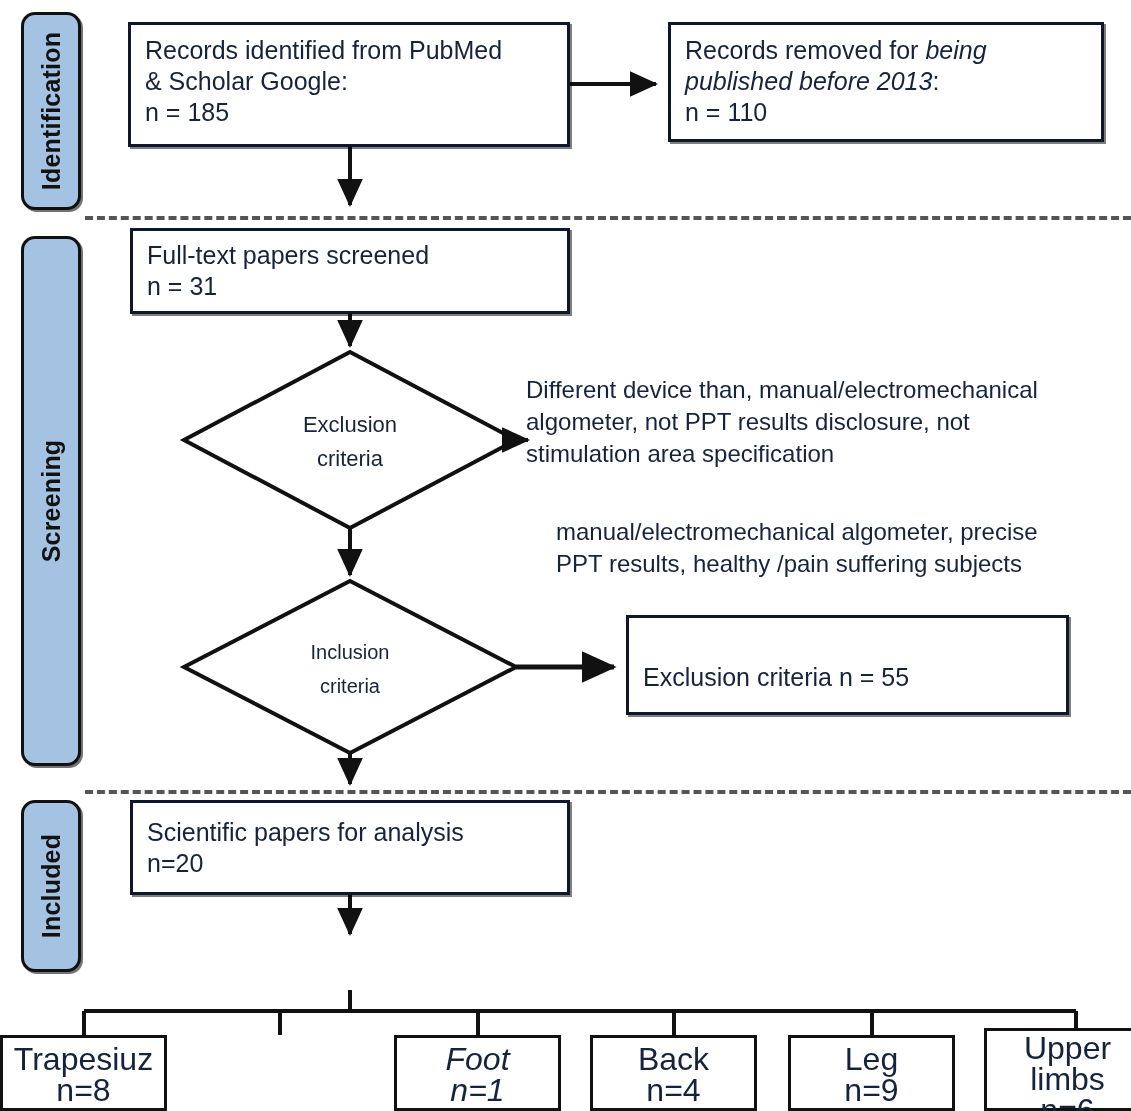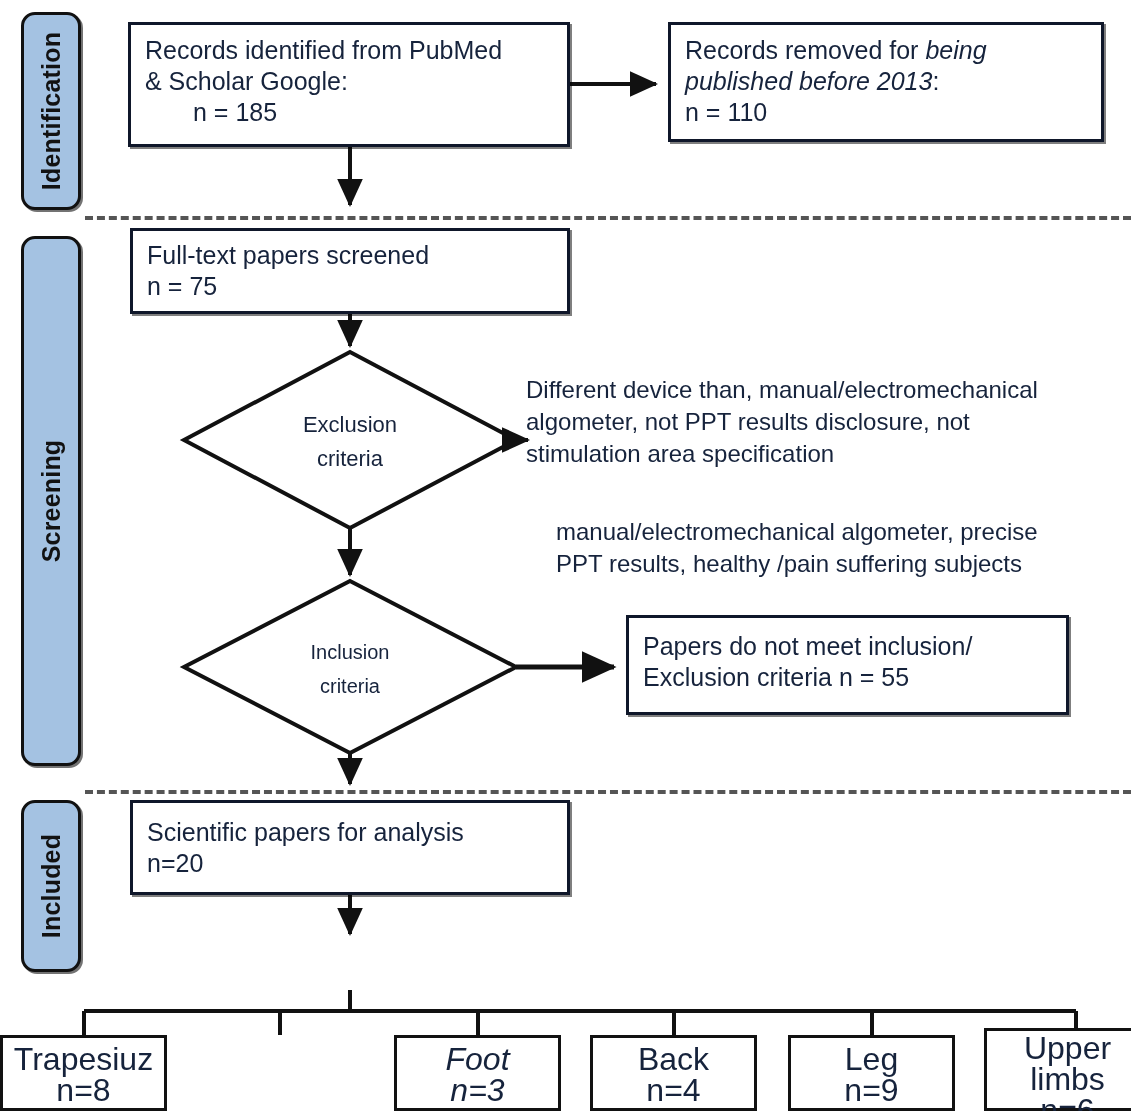--- a/index.html
+++ b/index.html
@@ -157,31 +157,31 @@
     <span class="pill-label">Screening</span>
   </div>
 
   <div class="stage-pill" style="left:21px; top:800px; width:60px; height:172px;">
     <span class="pill-label">Included</span>
   </div>
 
   <div class="node-box" style="left:128px; top:22px; width:442px; height:125px;">
     <div class="node-text" style="top:10px;">Records identified from PubMed</div>
     <div class="node-text" style="top:41px;">&amp; Scholar Google:</div>
-    <div class="node-text" style="top:72px;margin-left:48px;">    n = 185</div>
+    <div class="node-text" style="top:72px;">    n = 185</div>
   </div>
 
   <div class="node-box" style="left:668px; top:22px; width:436px; height:120px;">
     <div class="node-text" style="top:10px;"><span>Records removed for </span><span class="ital">being published before 2013</span><span>:</span></div>
     <div class="node-text" style="top:72px;">    n = 110</div>
   </div>
 
   <div class="node-box" style="left:130px; top:228px; width:440px; height:86px;">
     <div class="node-text" style="top:9px;">Full-text papers screened</div>
-    <div class="node-text" style="top:40px;">n = 75</div>
+    <div class="node-text" style="top:40px;">n = 31</div>
   </div>
 
   <div style="position:absolute; left:184px; top:408px; width:332px; text-align:center;
               font-size:22px; line-height:34px; color:#16233c;">
     <div>Exclusion</div>
     <div>criteria</div>
   </div>
 
   <div style="position:absolute; left:184px; top:635px; width:332px; text-align:center;
               font-size:20px; line-height:34px; color:#16233c;">
@@ -190,39 +190,38 @@
   </div>
 
   <div class="annot" style="left:526px; top:374px; width:580px;">Different device than, manual/electromechanical
 algometer, not PPT results disclosure, not
 stimulation area specification</div>
 
   <div class="annot" style="left:556px; top:516px; width:552px;">manual/electromechanical algometer, precise
 PPT results, healthy /pain suffering subjects</div>
 
   <div class="node-box" style="left:626px; top:615px; width:443px; height:100px;">
-    <div class="node-text" style="top:13px;">Papers do not meet inclusion/</div>
     <div class="node-text" style="top:44px;">Exclusion criteria n = 55</div>
   </div>
 
   <div class="node-box" style="left:130px; top:800px; width:440px; height:95px;">
     <div class="node-text" style="top:14px;">Scientific papers for analysis</div>
     <div class="node-text" style="top:45px;">n=20</div>
   </div>
 
 
   <div class="part-box" style="left:0px; top:1035px; width:167px; height:76px;">
     <div class="part-text">Trapesiuz</div>
     <div class="part-text" style="top:37px;">n=8</div>
   </div>
 
 
   <div class="part-box" style="left:394px; top:1035px; width:167px; height:76px;font-style:italic;">
     <div class="part-text">Foot</div>
-    <div class="part-text" style="top:37px;">n=3</div>
+    <div class="part-text" style="top:37px;">n=1</div>
   </div>
 
   <div class="part-box" style="left:590px; top:1035px; width:167px; height:76px;">
     <div class="part-text">Back</div>
     <div class="part-text" style="top:37px;">n=4</div>
   </div>
 
   <div class="part-box" style="left:788px; top:1035px; width:167px; height:76px;">
     <div class="part-text">Leg</div>
     <div class="part-text" style="top:37px;text-align:center;">n=9</div>

